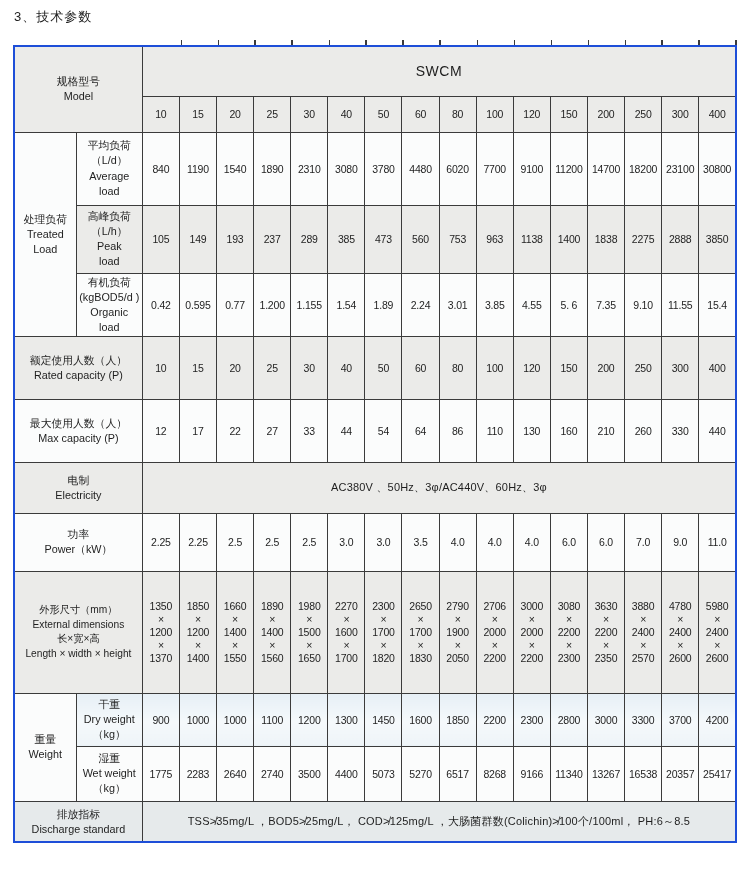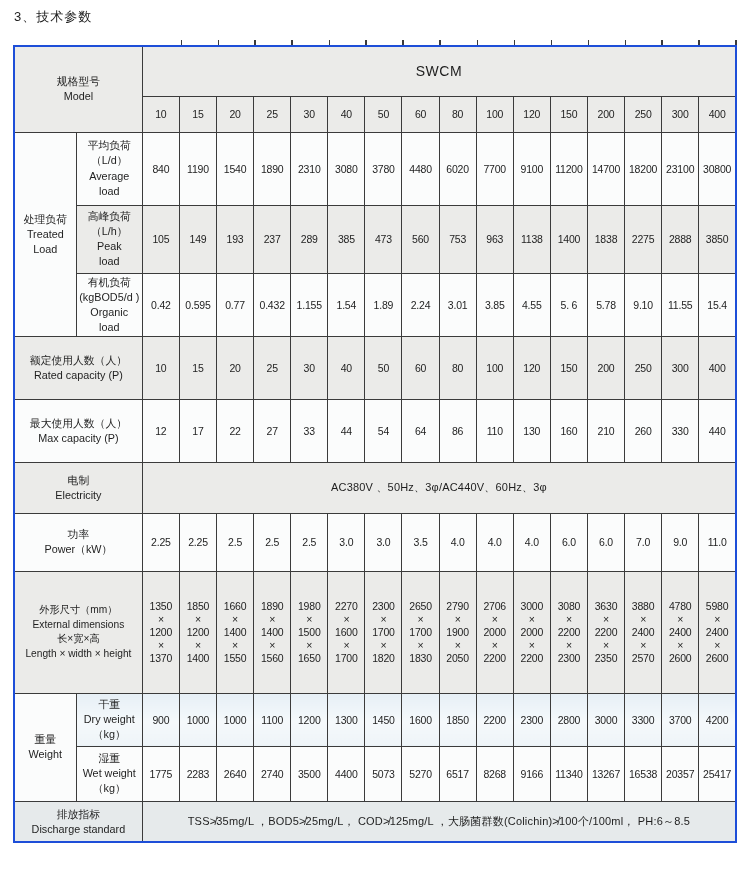--- a/index.html
+++ b/index.html
@@ -126,30 +126,30 @@
           <td class="g num">3850</td>
       </tr>
       <tr style="height:63px">
         <td class="lbl w">有机负荷
 (kgBOD5/d )
 Organic
 load</td>
         <td class="w num">0.42</td>
           <td class="w num">0.595</td>
           <td class="w num">0.77</td>
-          <td class="w num">0.432</td>
+          <td class="w num">1.200</td>
           <td class="w num">1.155</td>
           <td class="w num">1.54</td>
           <td class="w num">1.89</td>
           <td class="w num">2.24</td>
           <td class="w num">3.01</td>
           <td class="w num">3.85</td>
           <td class="w num">4.55</td>
           <td class="w num">5. 6</td>
-          <td class="w num">5.78</td>
+          <td class="w num">7.35</td>
           <td class="w num">9.10</td>
           <td class="w num">11.55</td>
           <td class="w num">15.4</td>
       </tr>
 
       <tr style="height:63px">
         <td class="lbl g" colspan="2">额定使用人数（人）
 Rated capacity (P)</td>
         <td class="g num">10</td>
           <td class="g num">15</td>

